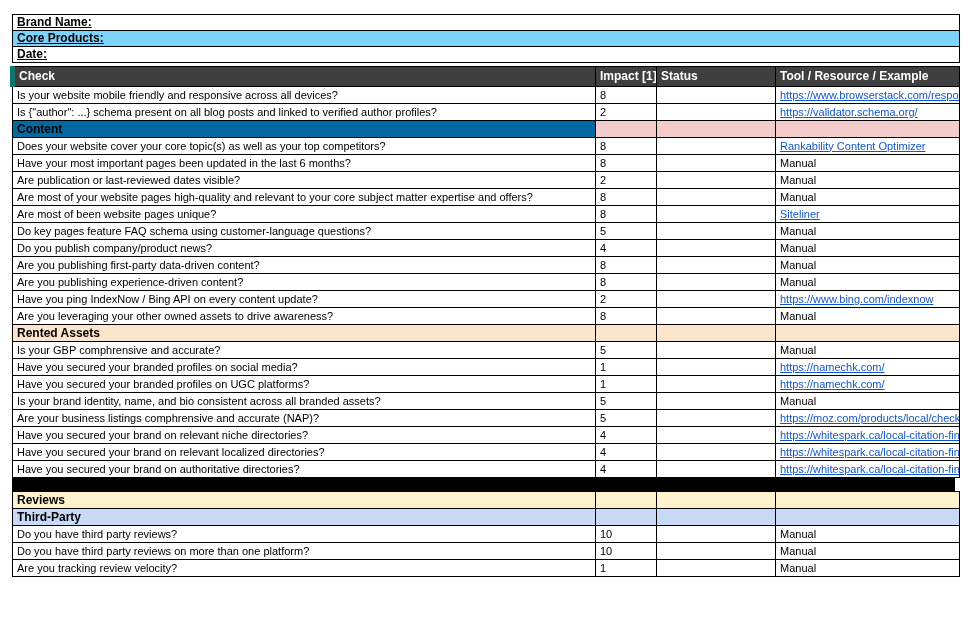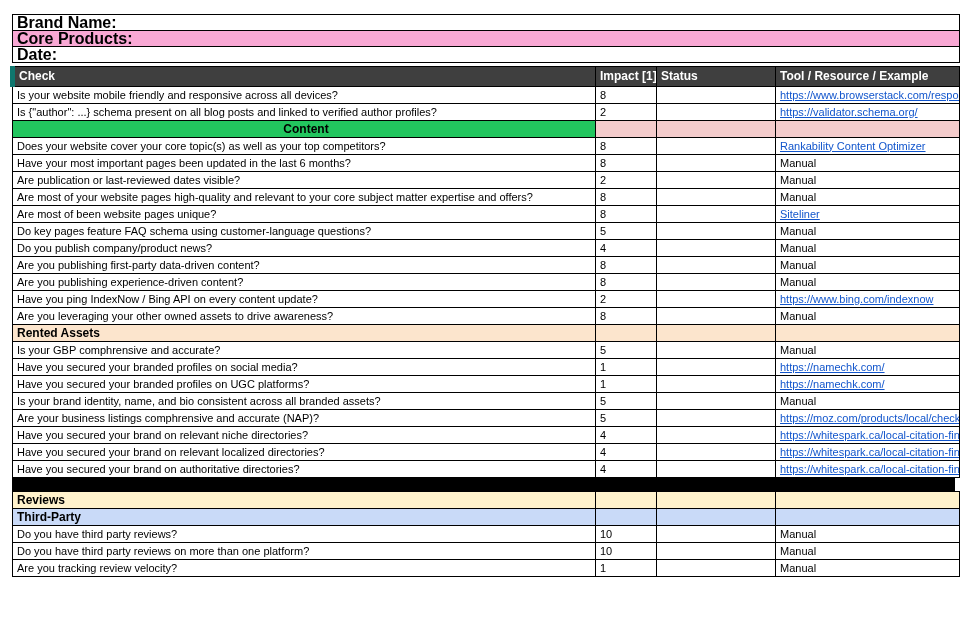--- a/index.html
+++ b/index.html
@@ -9,22 +9,22 @@
   }
   table.sheet{
     position:absolute;left:10px;top:14px;width:947px;
     border-collapse:collapse;table-layout:fixed;
   }
   table.sheet td, table.sheet th{
     border:1px solid #000;padding:0 0 0 4px;vertical-align:middle;
     font-size:11px;line-height:13px;height:16px;color:#000;text-align:left;
     overflow:hidden;white-space:nowrap;
   }
-  tr.meta td{font-size:16px;font-weight:bold;height:15px;}
-  tr.meta.gray td{background:#f9a8d4;}
+  tr.meta td{font-size:12px;font-weight:bold;height:15px;text-decoration:underline;}
+  tr.meta.gray td{background:#7dd3fc;}
   tr.spacer td{border:none;height:3px;background:#fff;padding:0;}
   tr.head th{
     background:#3f3f3f;color:#fff;font-size:12px;font-weight:bold;height:19px;
     border:1px solid #000;border-left:1px solid #6e6e6e;
   }
   tr.head th:first-child{border-left:5px solid #0f766e;}
   td.c-impact{text-align:center;padding:0;}
   td.c-tool{white-space:nowrap;}
   tr.section td{font-size:12px;font-weight:bold;}
   tr.band td{border-left:1px solid #000;border-right:none;border-top:1px solid #000;border-bottom:1px solid #000;padding:0;background:#fff;height:13px;}
@@ -69,21 +69,21 @@
           <td class="c-status"></td>
           <td class="c-tool"><span class="link">https://www.browserstack.com/respons</span></td>
         </tr>
         <tr>
           <td class="c-check">Is {"author": ...} schema present on all blog posts and linked to verified author profiles?</td>
           <td class="c-impact">2</td>
           <td class="c-status"></td>
           <td class="c-tool"><span class="link">https://validator.schema.org/</span></td>
         </tr>
         <tr class="section">
-          <td style="background: #22c55e; text-align: center;">Content</td>
+          <td style="background: #0369a1;">Content</td>
           <td style="background: rgb(244, 204, 204);"></td>
           <td style="background: rgb(244, 204, 204);"></td>
           <td style="background: rgb(244, 204, 204);"></td>
         </tr>
         <tr>
           <td class="c-check">Does your website cover your core topic(s) as well as your top competitors?</td>
           <td class="c-impact">8</td>
           <td class="c-status"></td>
           <td class="c-tool"><span class="link">Rankability Content Optimizer</span></td>
         </tr>

